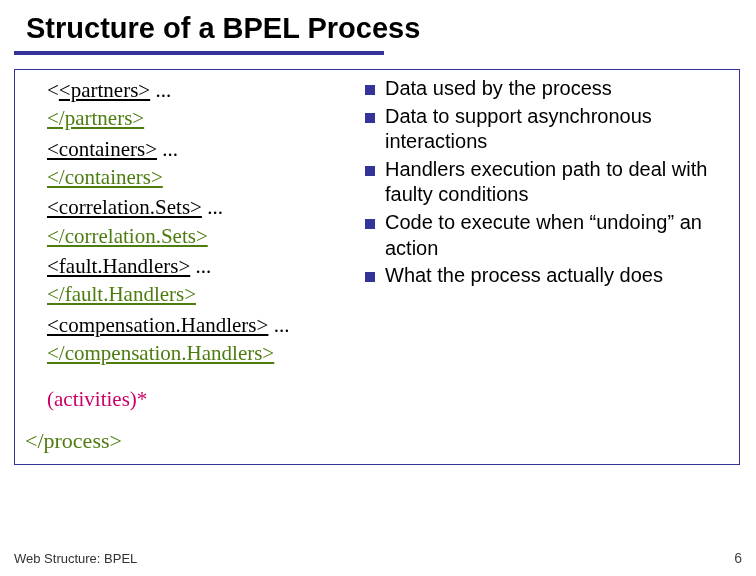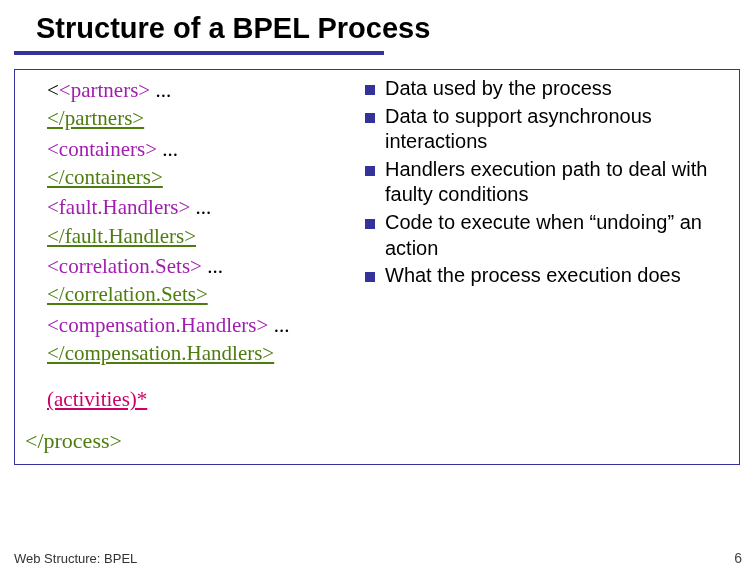--- a/index.html
+++ b/index.html
@@ -9,21 +9,21 @@
     background: #fff;
     font-family: Verdana, Geneva, sans-serif;
     position: relative;
     overflow: hidden;
   }
   .title {
     font-family: "Comic Sans MS", cursive, sans-serif;
     font-size: 29px;
     font-weight: bold;
     color: #000;
-    padding: 12px 0 6px 36px;
+    padding: 12px 0 6px 26px;
   }
   .title-underline {
     height: 4px;
     background: #333399;
     margin: 0 0 14px 14px;
     width: 370px;
   }
   .box {
     margin: 0 14px 0 14px;
     border: 1px solid #333399;
@@ -42,23 +42,23 @@
   }
   .col-left {
     flex: 0 0 330px;
     font-family: "Times New Roman", Times, serif;
     font-size: 21px;
     color: #000;
     padding-left: 22px;
     line-height: 1.35;
   }
   .col-left .tag .open { color: #000; }
-  .col-left .tag .name-top { color: #a21caf; }
+  .col-left .tag .name-top { color: #000000; text-decoration: underline; }
   .col-left .tag .name-bot { color: #4d7c0f; text-decoration: underline; }
-  .col-left .act { color: #cc0066; text-decoration: underline; margin-top: 16px; display: inline-block; }
+  .col-left .act { color: #cc0066; margin-top: 16px; display: inline-block; }
   .col-left .grp { margin-bottom: 2px; }
   .col-right {
     flex: 1;
     font-family: Verdana, Geneva, sans-serif;
     font-size: 20px;
     color: #000;
     line-height: 1.28;
   }
   .bullet-row {
     display: flex;
@@ -110,26 +110,26 @@
     <div class="col-left">
       <div class="grp">
         <span class="tag"><span class="open">&lt;</span><span class="name-top">&lt;partners&gt;</span><span class="open"> ... </span></span><br>
         <span class="tag"><span class="name-bot">&lt;/partners&gt;</span></span>
       </div>
       <div class="grp">
         <span class="tag"><span class="name-top">&lt;containers&gt;</span><span class="open"> ... </span></span><br>
         <span class="tag"><span class="name-bot">&lt;/containers&gt;</span></span>
       </div>
       <div class="grp">
+        <span class="tag"><span class="name-top">&lt;correlation.Sets&gt;</span><span class="open"> ... </span></span><br>
+        <span class="tag"><span class="name-bot">&lt;/correlation.Sets&gt;</span></span>
+      </div>
+      <div class="grp">
         <span class="tag"><span class="name-top">&lt;fault.Handlers&gt;</span><span class="open"> ... </span></span><br>
         <span class="tag"><span class="name-bot">&lt;/fault.Handlers&gt;</span></span>
-      </div>
-      <div class="grp">
-        <span class="tag"><span class="name-top">&lt;correlation.Sets&gt;</span><span class="open"> ... </span></span><br>
-        <span class="tag"><span class="name-bot">&lt;/correlation.Sets&gt;</span></span>
       </div>
       <div class="grp">
         <span class="tag"><span class="name-top">&lt;compensation.Handlers&gt;</span><span class="open"> ... </span></span><br>
         <span class="tag"><span class="name-bot">&lt;/compensation.Handlers&gt;</span></span>
       </div>
       <span class="act">(activities)*</span>
     </div>
 
     <div class="col-right">
       <div class="bullet-row">
@@ -143,21 +143,21 @@
       <div class="bullet-row">
         <div class="bullet-sq"></div>
         <div class="bullet-text">Handlers execution path to deal with faulty conditions</div>
       </div>
       <div class="bullet-row">
         <div class="bullet-sq"></div>
         <div class="bullet-text">Code to execute when “undoing” an action</div>
       </div>
       <div class="bullet-row">
         <div class="bullet-sq"></div>
-        <div class="bullet-text">What the process execution does</div>
+        <div class="bullet-text">What the process actually does</div>
       </div>
     </div>
 
   </div>
 
   <div class="proc-close">&lt;/process&gt;</div>
 </div>
 
 <div class="footer">Web Structure: BPEL</div>
 <div class="pagenum">6</div>

